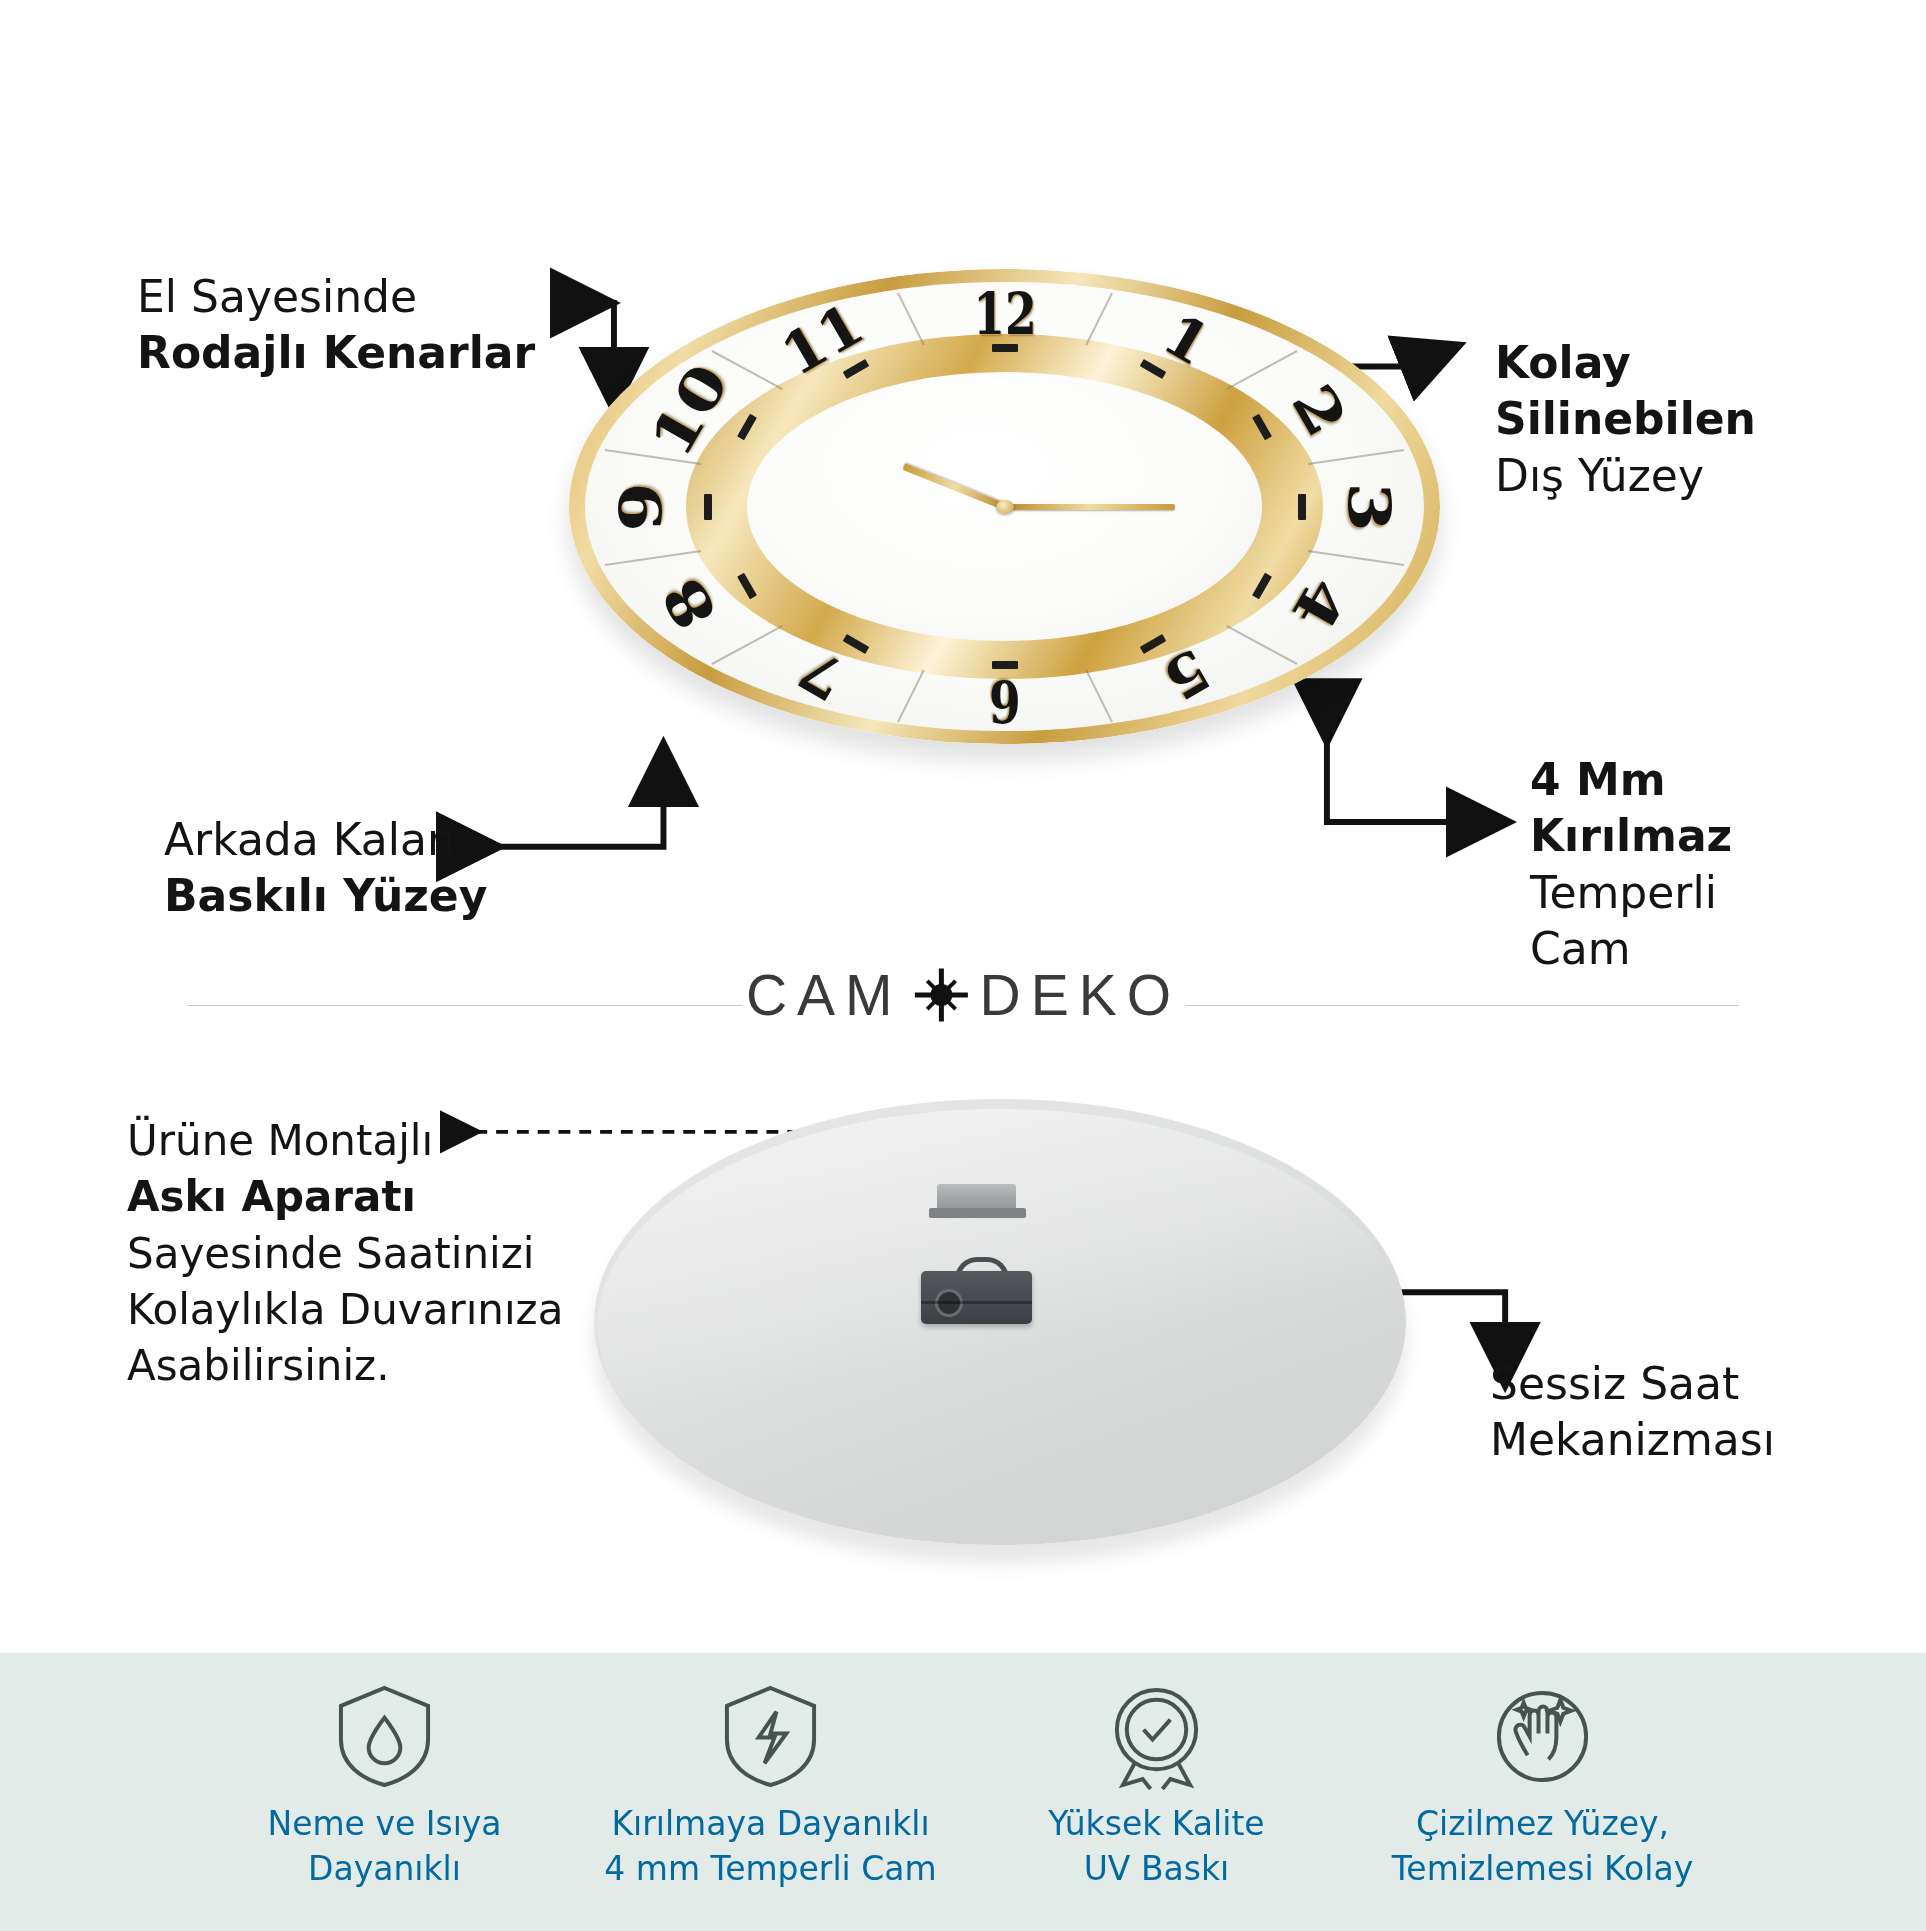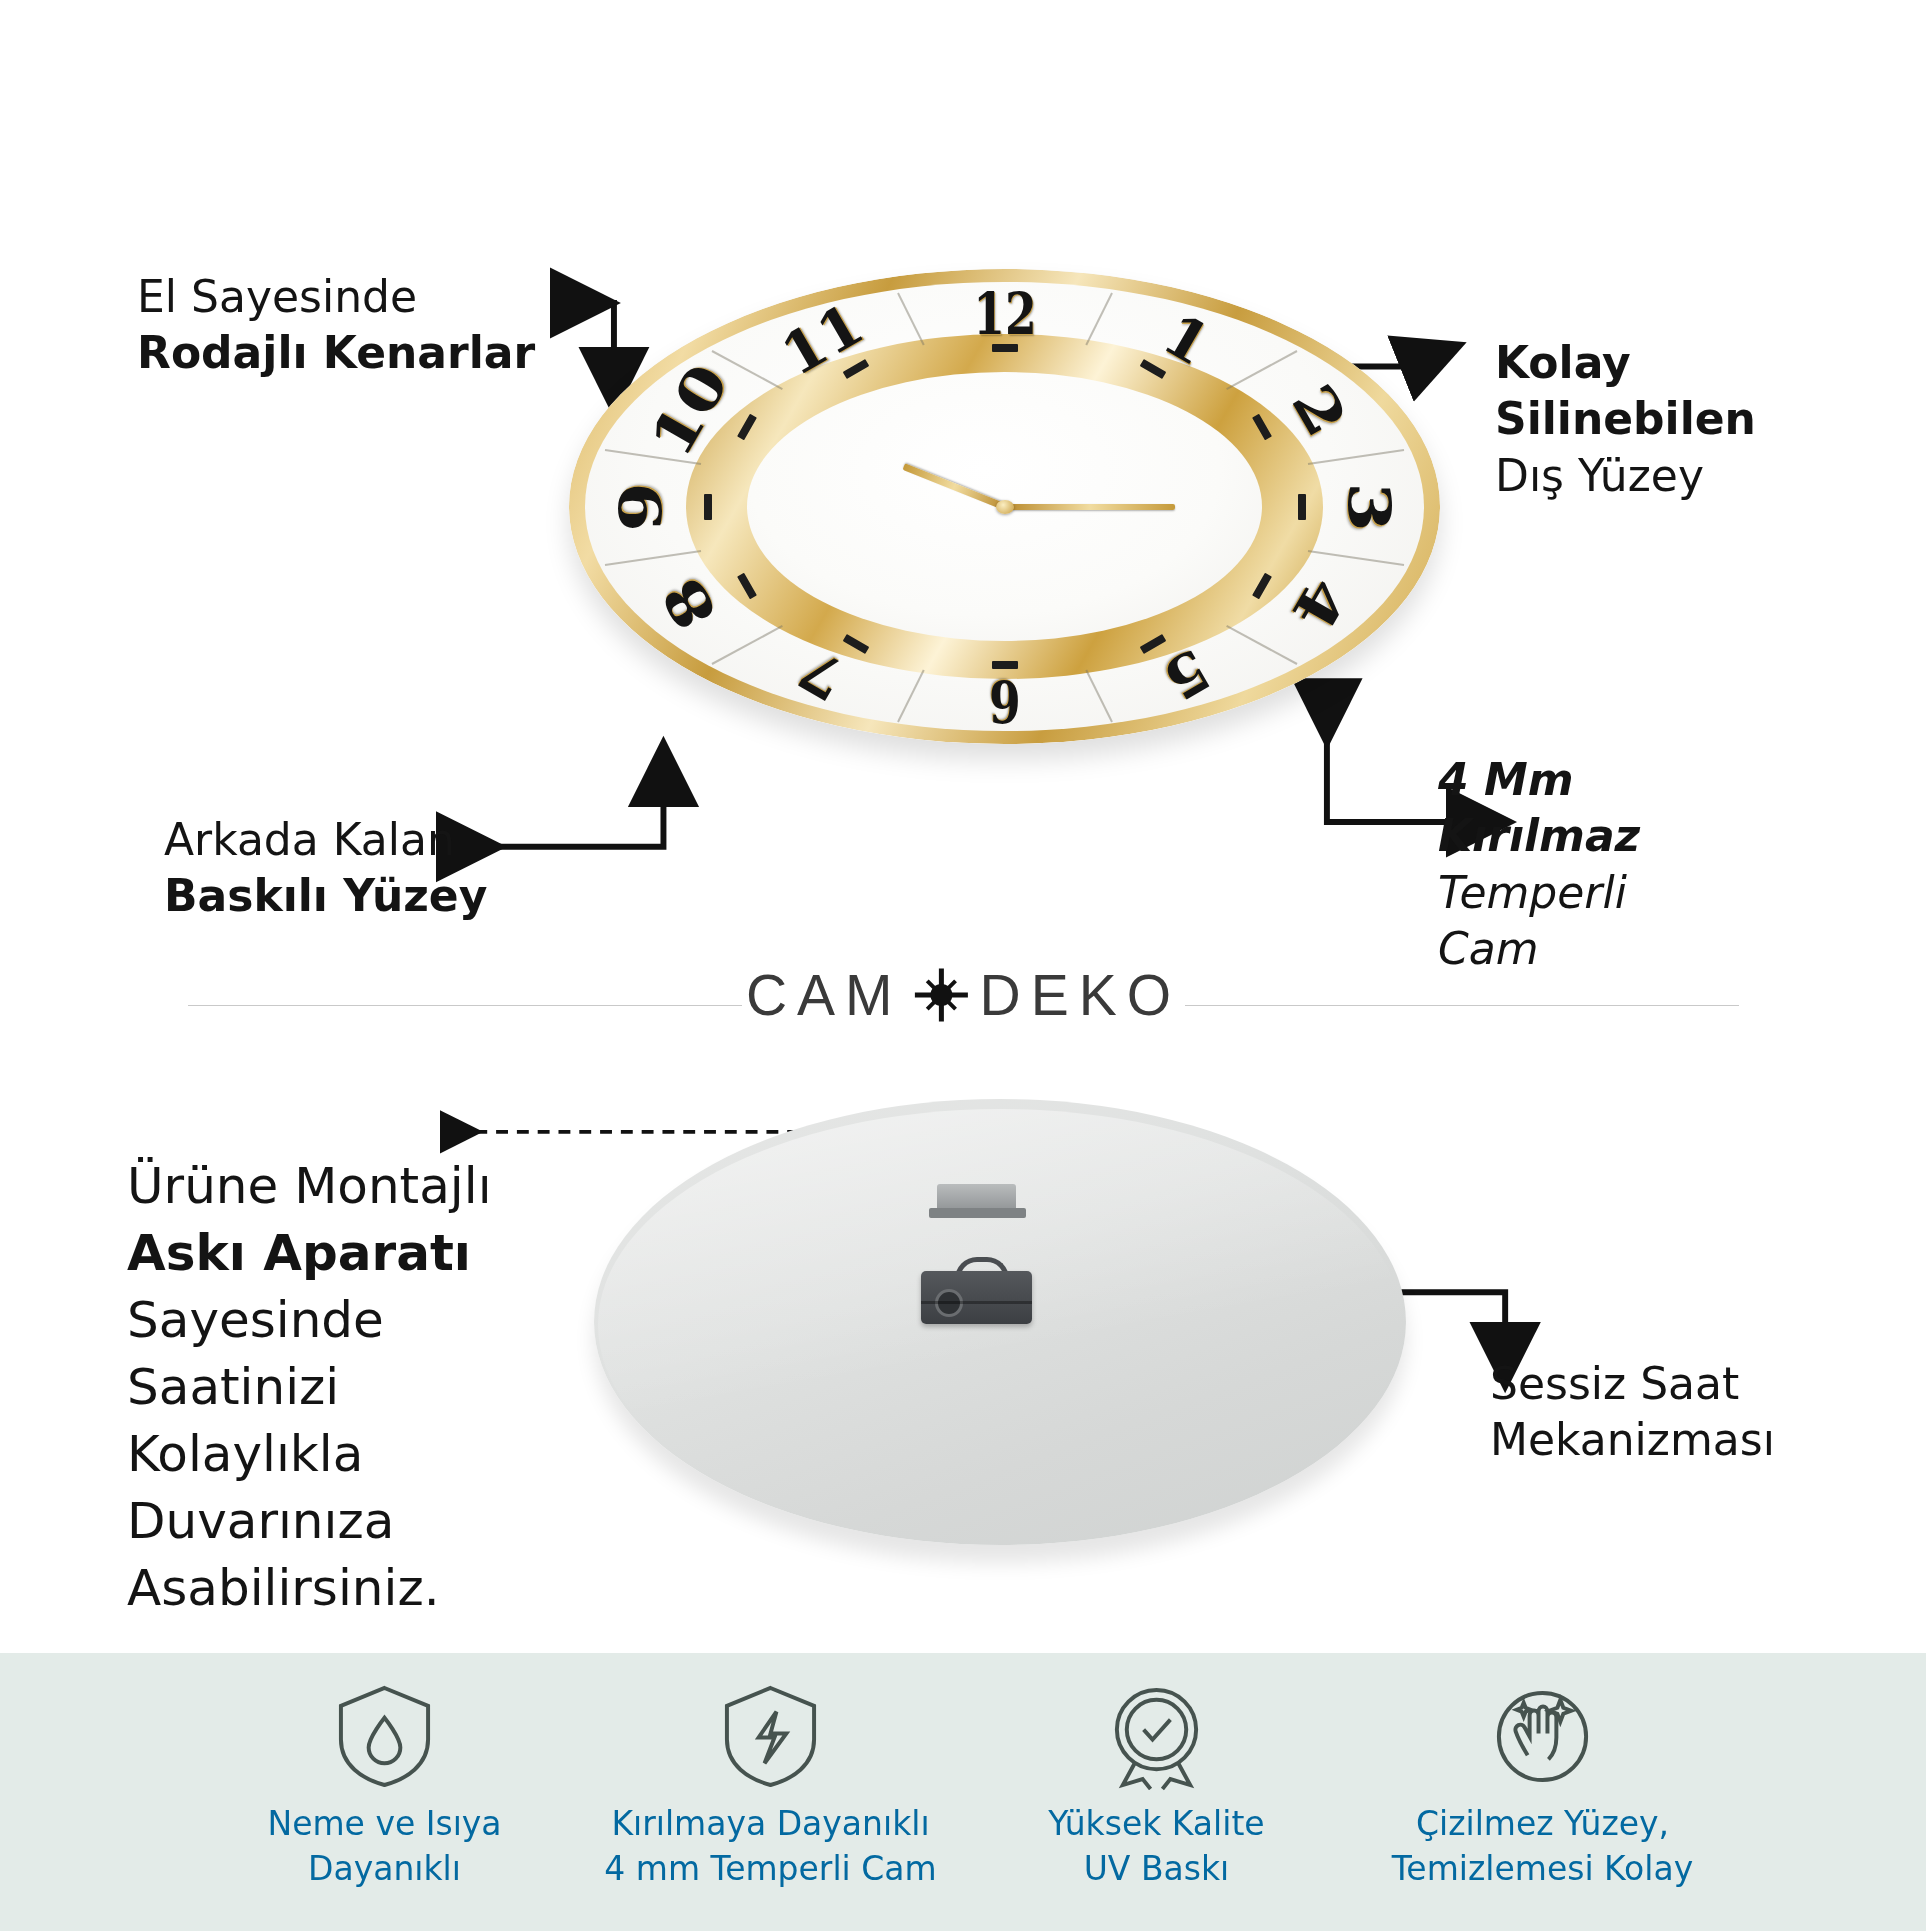--- a/index.html
+++ b/index.html
@@ -16,22 +16,22 @@
   
   .anno{position:absolute;font-size:44px;line-height:1.28;color:#141414;}
   .anno b{font-weight:700;}
   .anno .l{display:block;white-space:nowrap;}
   .anno.right{text-align:left;}
   .anno.left{text-align:left;}
 
   #anno-el-kesmeyen{left:137px;top:269px;}
   #anno-kolay{left:1495px;top:335px;}
   #anno-arkada{left:164px;top:812px;}
-  #anno-4mm{left:1438px;top:752px;font-style:italic;}
-  #anno-urune{left:127px;top:1153px;width:465px;font-size:50px;line-height:1.34;}
+  #anno-4mm{left:1530px;top:752px;}
+  #anno-urune{left:127px;top:1113px;width:465px;font-size:42px;line-height:1.34;}
   #anno-urune .l{white-space:normal;}
   #anno-sessiz{left:1490px;top:1356px;}
 
   
   svg.arrows{position:absolute;left:0;top:0;width:1927px;height:1932px;pointer-events:none;}
 
   
   .clock-wrap{position:absolute;left:569px;top:269px;width:871px;height:475px;}
   .clock{
     position:absolute;left:0;top:0;width:871px;height:475px;

